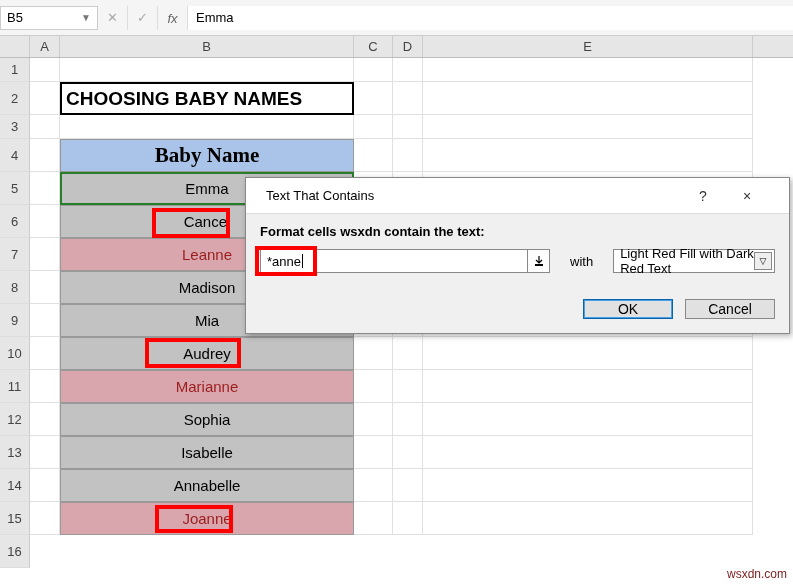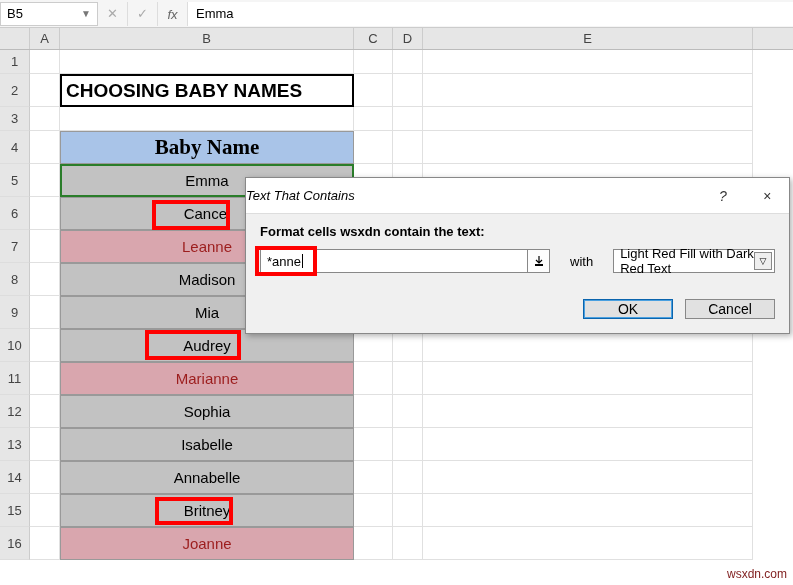--- a/index.html
+++ b/index.html
@@ -1,19 +1,19 @@
 <!DOCTYPE html>
 <html><head>
   <meta charset="utf-8">
   <style>
     * { box-sizing: border-box; margin: 0; padding: 0; }
     body { font-family: "Segoe UI", Arial, sans-serif; font-size: 12px; background: #fff; position: relative; width: 793px; height: 585px; overflow: hidden; }
     
     
-    .top-bar { height: 28px; display: flex; align-items: center; border-bottom: 1px solid #ccc; background: #f5f5f5; }
+    .top-bar { height: 36px; display: flex; align-items: center; border-bottom: 1px solid #ccc; background: #f5f5f5; }
     .name-box { width: 98px; height: 24px; background: #fff; border: 1px solid #ccc; display: flex; align-items: center; padding: 0 6px; font-size: 13px; }
     .name-box .name-text { flex: 1; }
     .name-box .dd { color: #777; font-size: 10px; }
     .fx-area { display: flex; align-items: center; height: 24px; }
     .fx-btn { width: 30px; height: 24px; border-right: 1px solid #ddd; color: #aaa; display: flex; align-items: center; justify-content: center; font-size: 13px; }
     .fx-btn.fx { font-style: italic; color: #666; padding-top:1px; }
     .formula-input { flex: 1; height: 24px; background: #fff; display:flex; align-items:center; padding: 0 8px; font-size: 13px; }
     
     
     .col-headers { height: 22px; display: flex; background: #e6e6e6; border-bottom: 1px solid #bbb; }
@@ -48,21 +48,21 @@
     .header-cell { background: #a9c4e8; font-family: "Times New Roman", serif; font-size: 21px; font-weight:bold; border: 1px solid #999; }
     
     .data-cell { background: #c2c2c2; font-family: Arial; font-size: 15px; border: 1px solid #999; }
     .data-cell.hl { background: #d9a6ae; color: #9c1d1d; }
     .data-cell.selected { outline: 2px solid #2a7d2a; outline-offset: -2px; }
 
     .red-box { position: absolute; border: 4px solid #ff0000; pointer-events: none; }
     
     
     .dialog { position: absolute; left: 245px; top: 177px; width: 545px; background: #f0f0f0; border: 1px solid #888; box-shadow: 2px 2px 6px rgba(0,0,0,.3); font-size: 12px; }
-    .dialog-title { height: 36px; display:flex; align-items:center; padding: 0 0; font-size: 13px; background:#fff; border-bottom:1px solid #ddd;font-style:italic; }
+    .dialog-title { height: 36px; display:flex; align-items:center; padding: 0 20px; font-size: 13px; background:#fff; border-bottom:1px solid #ddd; }
     .dialog-title .t { flex:1; }
     .dlg-btn { width: 44px; height: 30px; display:flex; align-items:center; justify-content:center; font-size:14px; color:#333; }
     
     .dialog-body { padding: 10px 14px 14px; }
     .dlg-label { font-weight: bold; font-size: 13px; margin-bottom: 10px; }
     .dlg-row { display:flex; align-items:center; gap: 20px; }
     .text-wrap { display:flex; width: 290px; }
     .text-input { flex:1; height: 24px; border: 1px solid #888; background:#fff; padding: 0 6px; font-size:13px; display:flex; align-items:center; }
     .text-input .cursor { border-right: 1px solid #000; height: 14px; margin-left:1px; animation: blink 1s infinite; }
     @keyframes blink { 50% { opacity: 0; } }
@@ -234,27 +234,20 @@
       </div>
 
     <div class="row">
         <div class="cell A"></div>
         <div class="cell B data-cell">Annabelle</div>
         <div class="cell C"></div>
         <div class="cell D"></div>
         <div class="cell E"></div>
       </div>
 
-    <div class="row">
-        <div class="cell A"></div>
-        <div class="cell B data-cell">Britney</div>
-        <div class="cell C"></div>
-        <div class="cell D"></div>
-        <div class="cell E"></div>
-      </div>
 
     <div class="row">
         <div class="cell A"></div>
         <div class="cell B data-cell hl">Joanne</div>
         <div class="cell C"></div>
         <div class="cell D"></div>
         <div class="cell E"></div>
       </div>
 
     <div class="red-box" style="left:122px; top:150px; width:78px; height:30px;"></div>

